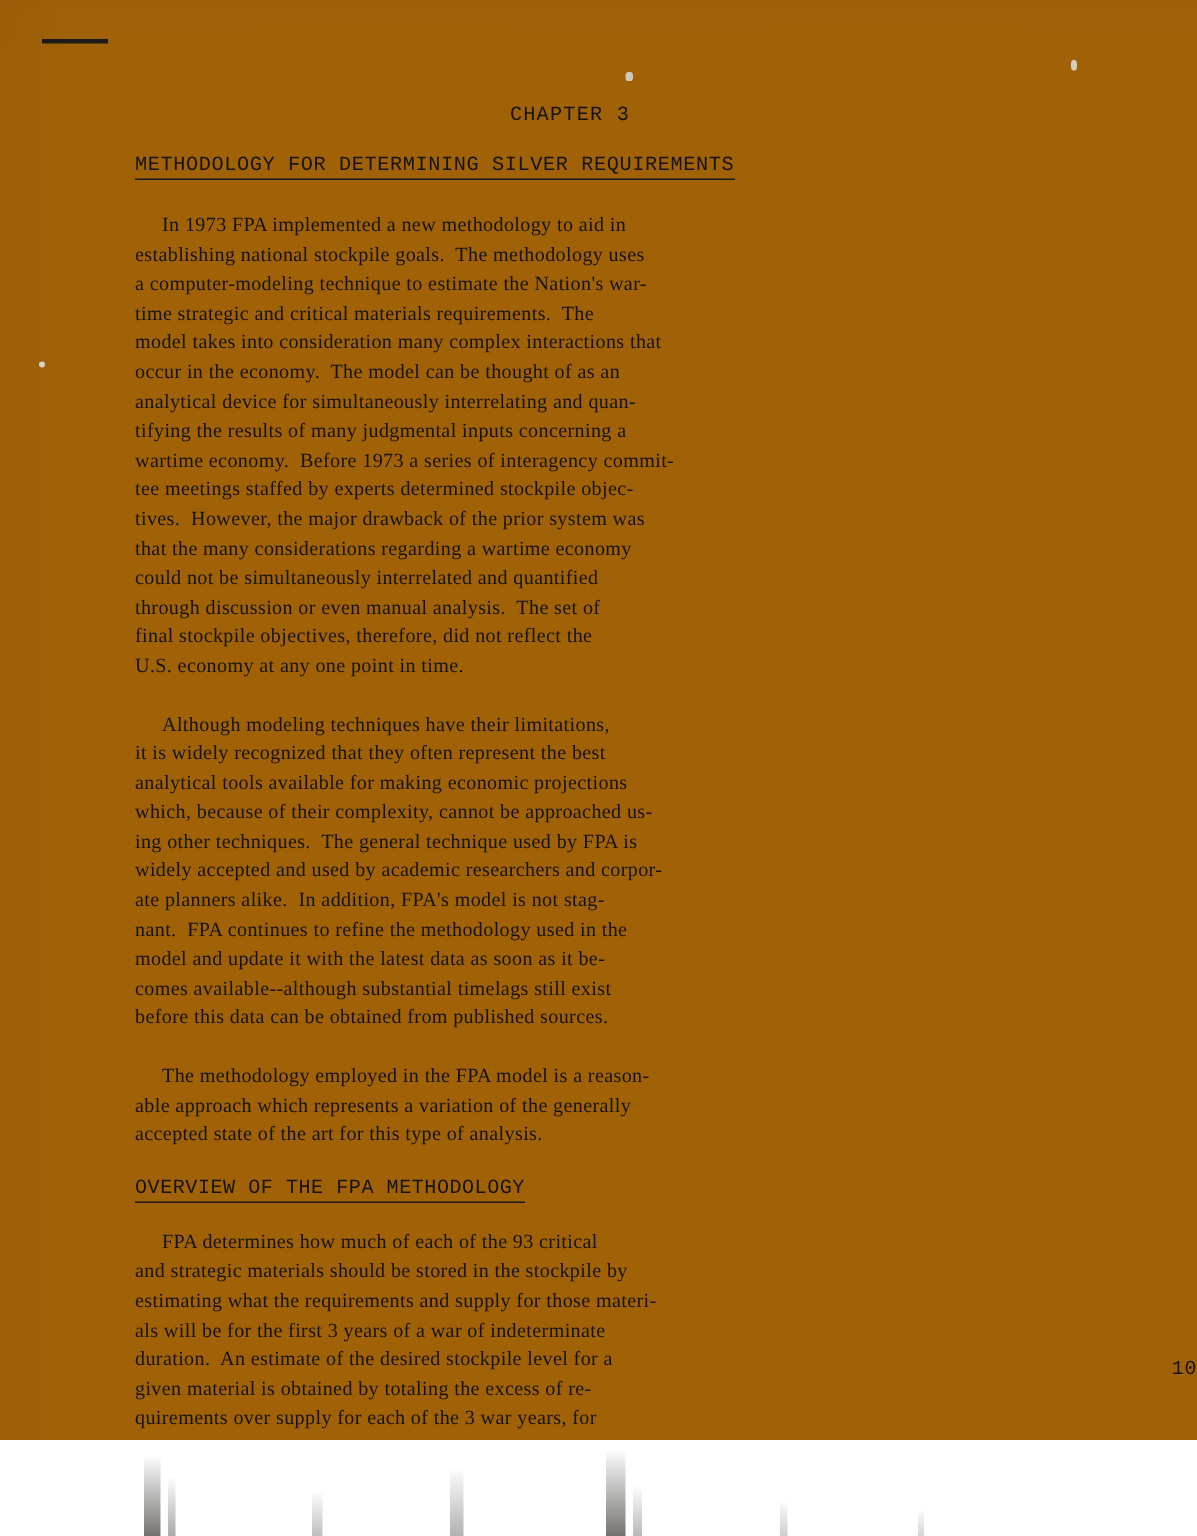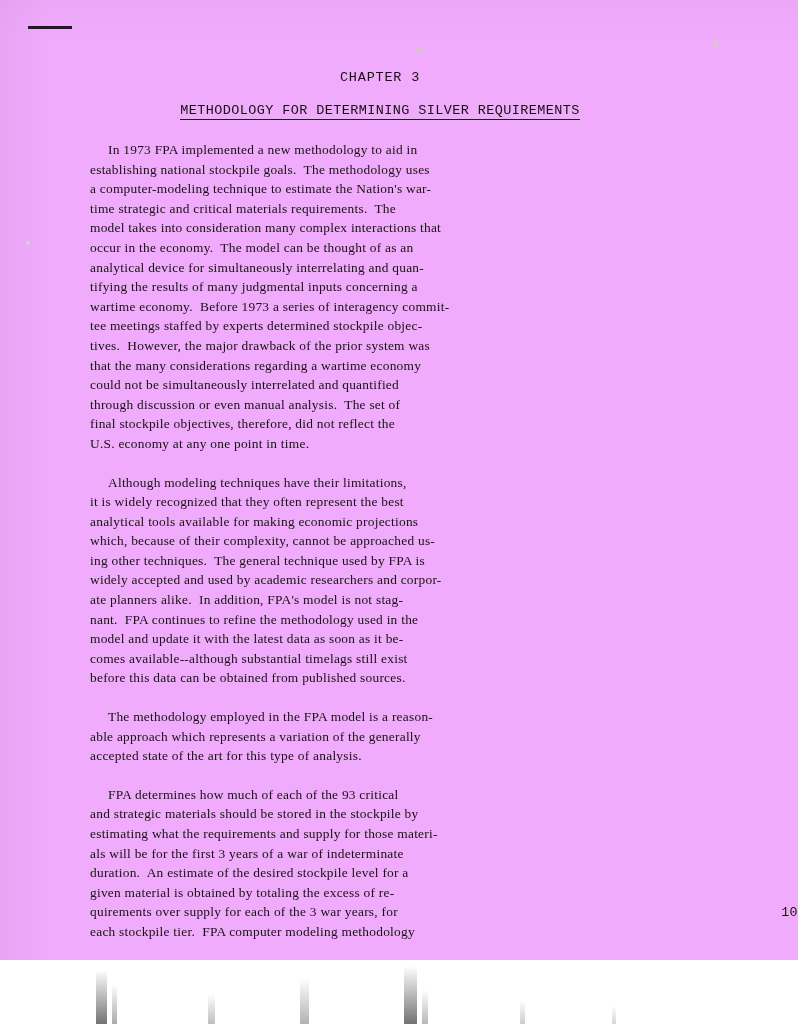--- a/index.html
+++ b/index.html
@@ -11,21 +11,21 @@
     width: 798px;
     height: 1024px;
     overflow: hidden;
     font-family: "Liberation Mono", "DejaVu Sans Mono", monospace;
     color: #15130f;
   }
   .page {
     position: relative;
     width: 798px;
     height: 1024px;
-    background: #f0abfc;
+    background: #a16207;
   }
   
   .page::before {
     content: "";
     position: absolute;
     inset: 0;
     background:
       linear-gradient(to right, rgba(0,0,0,0.035), rgba(0,0,0,0) 6%),
       linear-gradient(to bottom, rgba(0,0,0,0.02), rgba(0,0,0,0) 4%);
     pointer-events: none;
@@ -71,21 +71,21 @@
     top: 70px;
     width: 580px;
   }
   .chapter-line {
     text-align: center;
     font-size: 13.5px;
     letter-spacing: 0.8px;
     margin: 0 0 18px 0;
   }
   .doc-title {
-    text-align: center;
+    text-align: left;
     font-size: 13.5px;
     letter-spacing: 0.4px;
     margin: 0 0 22px 0;
   }
   .doc-title span {
     border-bottom: 1px solid #1b1b1b;
     padding-bottom: 1px;
   }
   p.body {
     font-size: 13.4px;
@@ -179,20 +179,21 @@
 widely accepted and used by academic researchers and corpor-
 ate planners alike.  In addition, FPA's model is not stag-
 nant.  FPA continues to refine the methodology used in the
 model and update it with the latest data as soon as it be-
 comes available--although substantial timelags still exist
 before this data can be obtained from published sources.</p>
     <p class="body">     The methodology employed in the FPA model is a reason-
 able approach which represents a variation of the generally
 accepted state of the art for this type of analysis.</p>
 
+    <div class="section-head"><span>OVERVIEW OF THE FPA METHODOLOGY</span></div>
 
     <p class="body">     FPA determines how much of each of the 93 critical
 and strategic materials should be stored in the stockpile by
 estimating what the requirements and supply for those materi-
 als will be for the first 3 years of a war of indeterminate
 duration.  An estimate of the desired stockpile level for a
 given material is obtained by totaling the excess of re-
 quirements over supply for each of the 3 war years, for
 each stockpile tier.  FPA computer modeling methodology</p>
 

